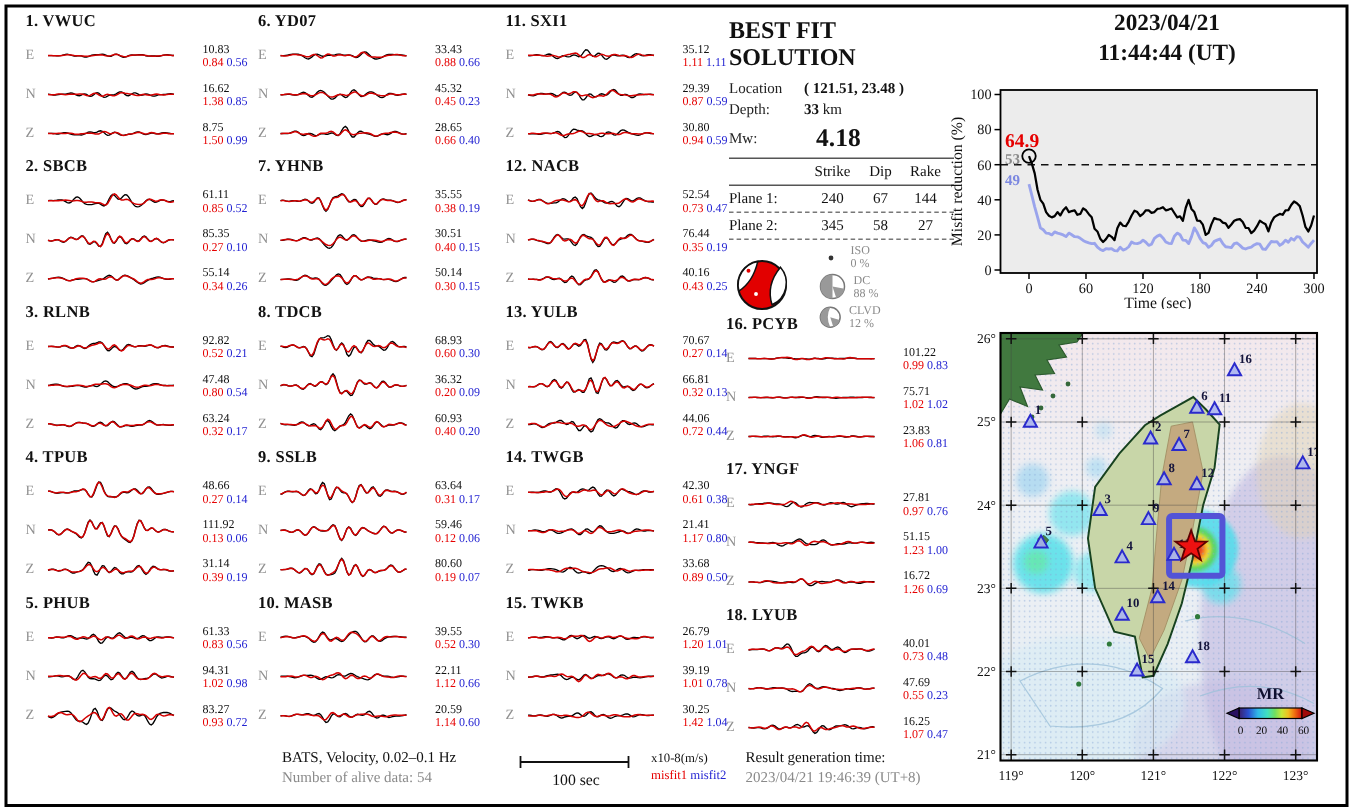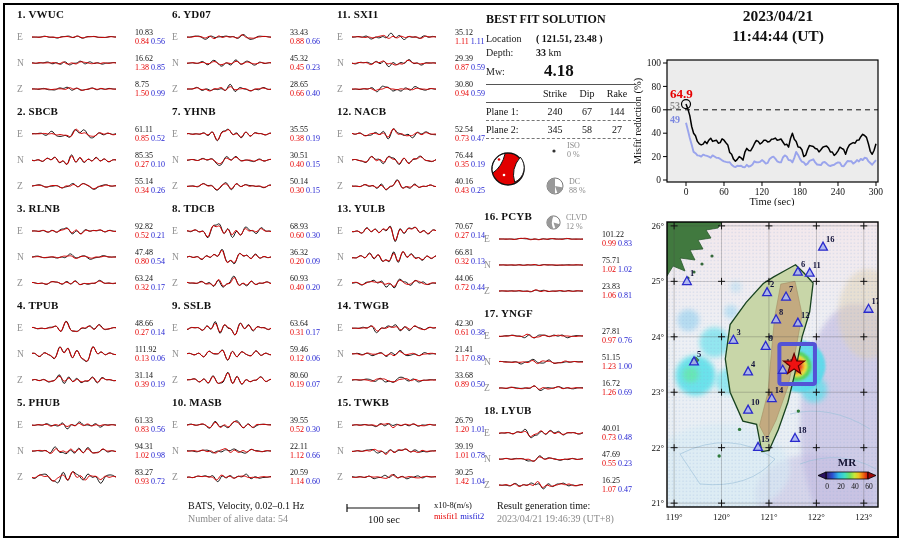--- a/index.html
+++ b/index.html
@@ -14,32 +14,32 @@
   .sta{height:97px}
   .sta-h{font-weight:bold;font-size:11px;height:16px;letter-spacing:.2px}
   .ch-row{display:flex;align-items:center;height:26px}
   .ch-l{width:14px;color:#909090;font-size:9.5px;flex:none}
   .wf{width:86px;height:26px;flex:none}
   .nums{font-size:8px;line-height:9px;margin-left:18px;white-space:nowrap}
   .amp{color:#111}
   .m1{color:#e60000}.m2{color:#2323d2}
   
   #solution{position:absolute;left:486px;top:12px;width:152px}
-  .sol-title{font-weight:bold;font-size:12px;margin-bottom:6px}
+  .sol-title{font-weight:bold;font-size:16px;margin-bottom:6px}
   .sol-row{display:flex;font-size:10px;margin:3px 0;align-items:flex-start}
   .sol-lab{width:50px;color:#222;flex:none}
   .bold{font-weight:bold}
   .mw-val{font-size:17px;font-weight:bold;margin-left:8px}
   .sol-table{font-size:10px;border-top:1px solid #555;margin-top:3px;width:150px}
   .st-row{display:grid;grid-template-columns:50px 38px 26px 34px;padding:3px 0;text-align:center}
   .st-row .c0{text-align:left}
   .st-head{border-bottom:1px solid #555;font-weight:normal}
   .st-d{border-bottom:1px dashed #777}
   .mech{display:flex;margin-top:8px;align-items:flex-start}
-  .comps{margin-left:16px;display:flex;flex-direction:column;gap:18px;margin-top:-6px}
+  .comps{margin-left:16px;display:flex;flex-direction:column;gap:2px;margin-top:-6px}
   .comp{display:flex;align-items:center;gap:5px}
   .comp-lab{font-size:8px;color:#8a8a8a;line-height:9px}
   
   .chart-title{position:absolute;left:652px;top:6px;width:252px;text-align:center;
                font-weight:bold;font-size:15.5px;line-height:20px}
   #misfit{position:absolute;left:630px;top:54px}
   #map{position:absolute;left:640px;top:214px}
   
   #foot-bats{position:absolute;left:188px;top:499px;font-size:10px;line-height:13px}
   #foot-bats .g{color:#8a8a8a}

